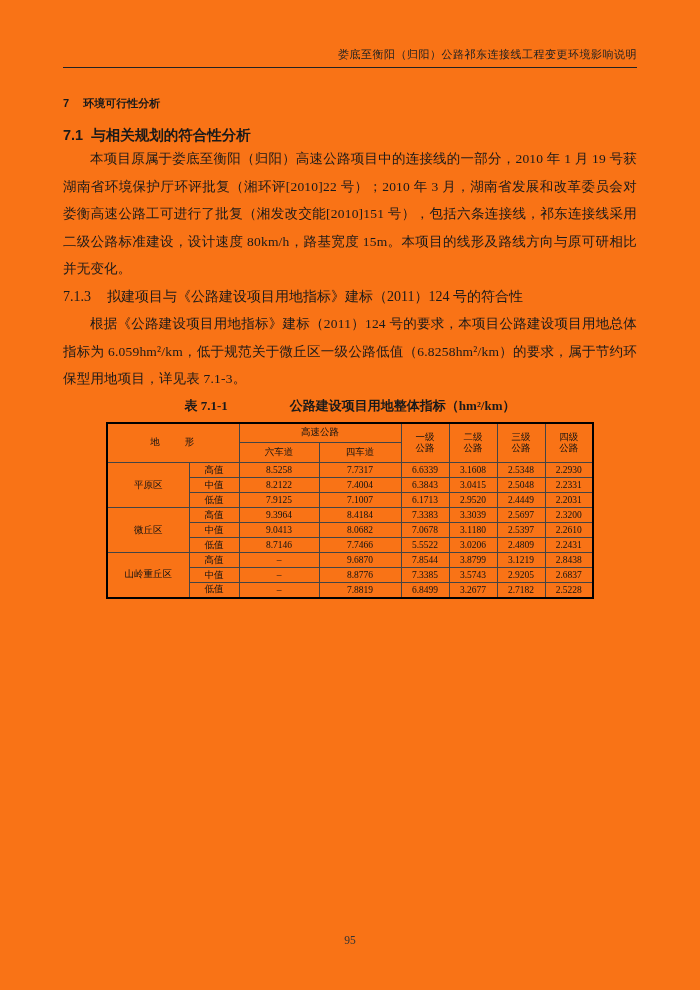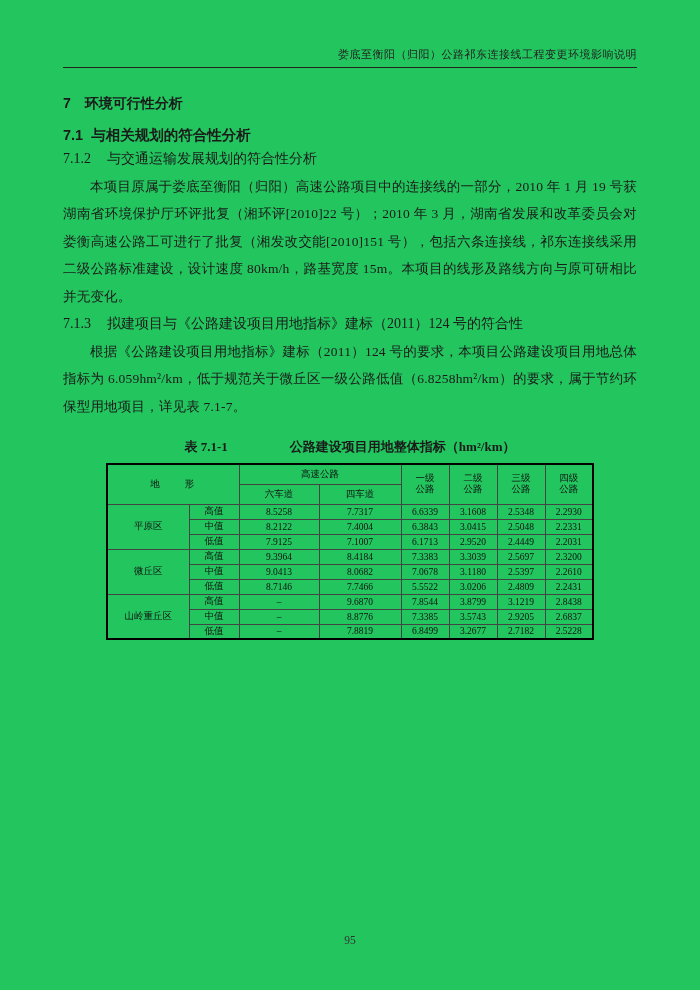--- a/index.html
+++ b/index.html
@@ -4,38 +4,38 @@
 <style>
   * { box-sizing: border-box; margin: 0; padding: 0; }
   html, body { background: #ffffff; }
   body {
     width: 700px; height: 990px;
     font-family: "Liberation Serif", "DejaVu Serif", serif;
     color: #1a1a1a;
     position: relative;
     overflow: hidden;
   }
-  .page { width: 700px; height: 990px; position: relative; background: #22c55e; }
+  .page { width: 700px; height: 990px; position: relative; background: #f97316; }
   .content { padding: 0 63px; }
 
   .doc-header {
     padding-top: 47px;
     padding-bottom: 5px;
     text-align: right;
     font-size: 11px;
     letter-spacing: 0.5px;
     border-bottom: 1px solid #222;
     color: #222;
   }
 
   .h1 {
     margin-top: 25px;
     font-family: "Liberation Sans", "DejaVu Sans", sans-serif;
     font-weight: bold;
-    font-size: 14px;
+    font-size: 11px;
     line-height: 20px;
   }
   .h1 .num, .h2 .num { margin-right: 14px; }
   .h2 {
     margin-top: 12px;
     font-family: "Liberation Sans", "DejaVu Sans", sans-serif;
     font-weight: bold;
     font-size: 14.5px;
     line-height: 20px;
   }
@@ -51,21 +51,21 @@
 
   p.body-para {
     font-size: 13.5px;
     line-height: 27.5px;
     text-indent: 2em;
     text-align: justify;
     letter-spacing: 0.2px;
   }
 
   .table-caption {
-    margin-top: 17px;
+    margin-top: 3px;
     text-align: center;
     font-size: 13px;
     font-weight: bold;
     line-height: 20px;
   }
   .table-caption .cap-label { margin-right: 62px; }
 
   table.land-table {
     border-collapse: collapse;
     table-layout: fixed;
@@ -107,31 +107,28 @@
     <div class="h1">
       <span class="num">7</span><span>环境可行性分析</span>
     </div>
 
     <div class="h2">
       <span class="num">7.1</span><span>与相关规划的符合性分析</span>
     </div>
 
 
 
-    <div class="sec">
-      <span class="num">7.1.2</span><span>与交通运输发展规划的符合性分析</span>
-    </div>
 
     <p class="body-para">本项目原属于娄底至衡阳（归阳）高速公路项目中的连接线的一部分，2010 年 1 月 19 号获湖南省环境保护厅环评批复（湘环评[2010]22 号）；2010 年 3 月，湖南省发展和改革委员会对娄衡高速公路工可进行了批复（湘发改交能[2010]151 号），包括六条连接线，祁东连接线采用二级公路标准建设，设计速度 80km/h，路基宽度 15m。本项目的线形及路线方向与原可研相比并无变化。</p>
 
     <div class="sec">
       <span class="num">7.1.3</span><span>拟建项目与《公路建设项目用地指标》建标（2011）124 号的符合性</span>
     </div>
 
-    <p class="body-para">根据《公路建设项目用地指标》建标（2011）124 号的要求，本项目公路建设项目用地总体指标为 6.059hm²/km，低于规范关于微丘区一级公路低值（6.8258hm²/km）的要求，属于节约环保型用地项目，详见表 7.1-7。</p>
+    <p class="body-para">根据《公路建设项目用地指标》建标（2011）124 号的要求，本项目公路建设项目用地总体指标为 6.059hm²/km，低于规范关于微丘区一级公路低值（6.8258hm²/km）的要求，属于节约环保型用地项目，详见表 7.1-3。</p>
 
     <div class="table-caption">
       <span class="cap-label">表 7.1-1</span><span>公路建设项目用地整体指标（hm²/km）</span>
     </div>
 
     <table class="land-table">
       <colgroup>
         <col style="width:82px">
           <col style="width:50px">
           <col style="width:80px">

